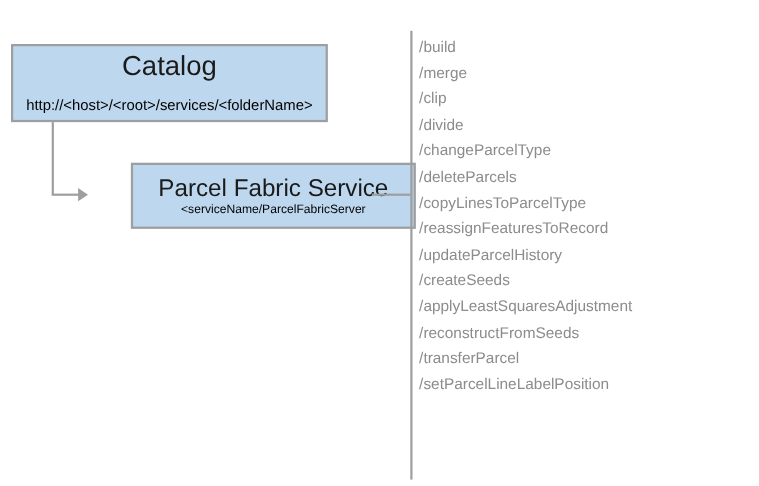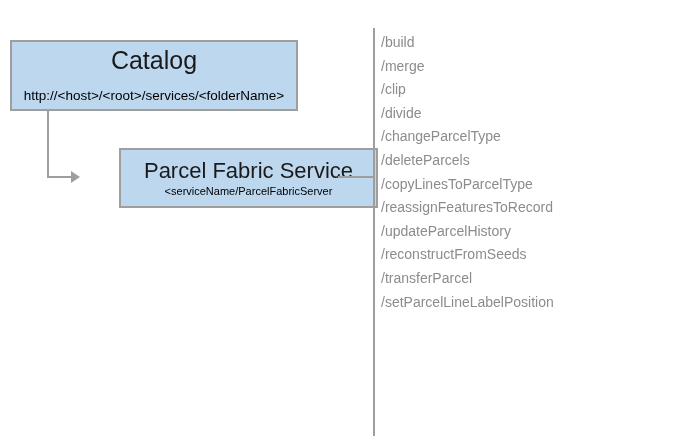--- a/index.html
+++ b/index.html
@@ -149,18 +149,20 @@
   <ul id="ops-list">
       <li>/build</li>
       <li>/merge</li>
       <li>/clip</li>
       <li>/divide</li>
       <li>/changeParcelType</li>
       <li>/deleteParcels</li>
       <li>/copyLinesToParcelType</li>
       <li>/reassignFeaturesToRecord</li>
       <li>/updateParcelHistory</li>
+      <li>/createSeeds</li>
+      <li>/applyLeastSquaresAdjustment</li>
       <li>/reconstructFromSeeds</li>
       <li>/transferParcel</li>
       <li>/setParcelLineLabelPosition</li>
     </ul>
 
 </div>
 
 </body></html>

